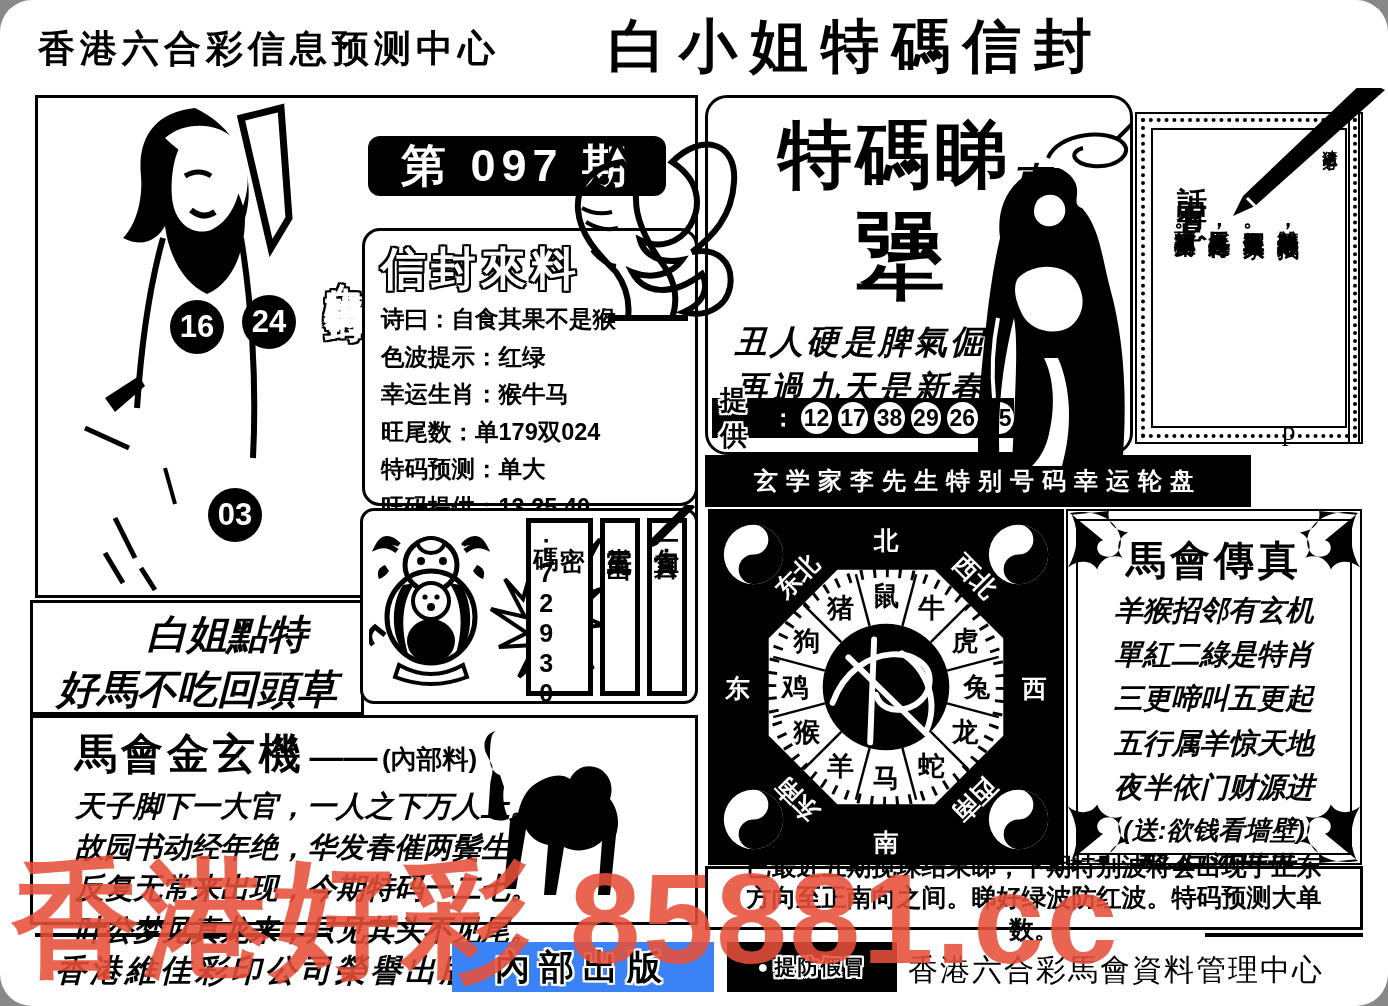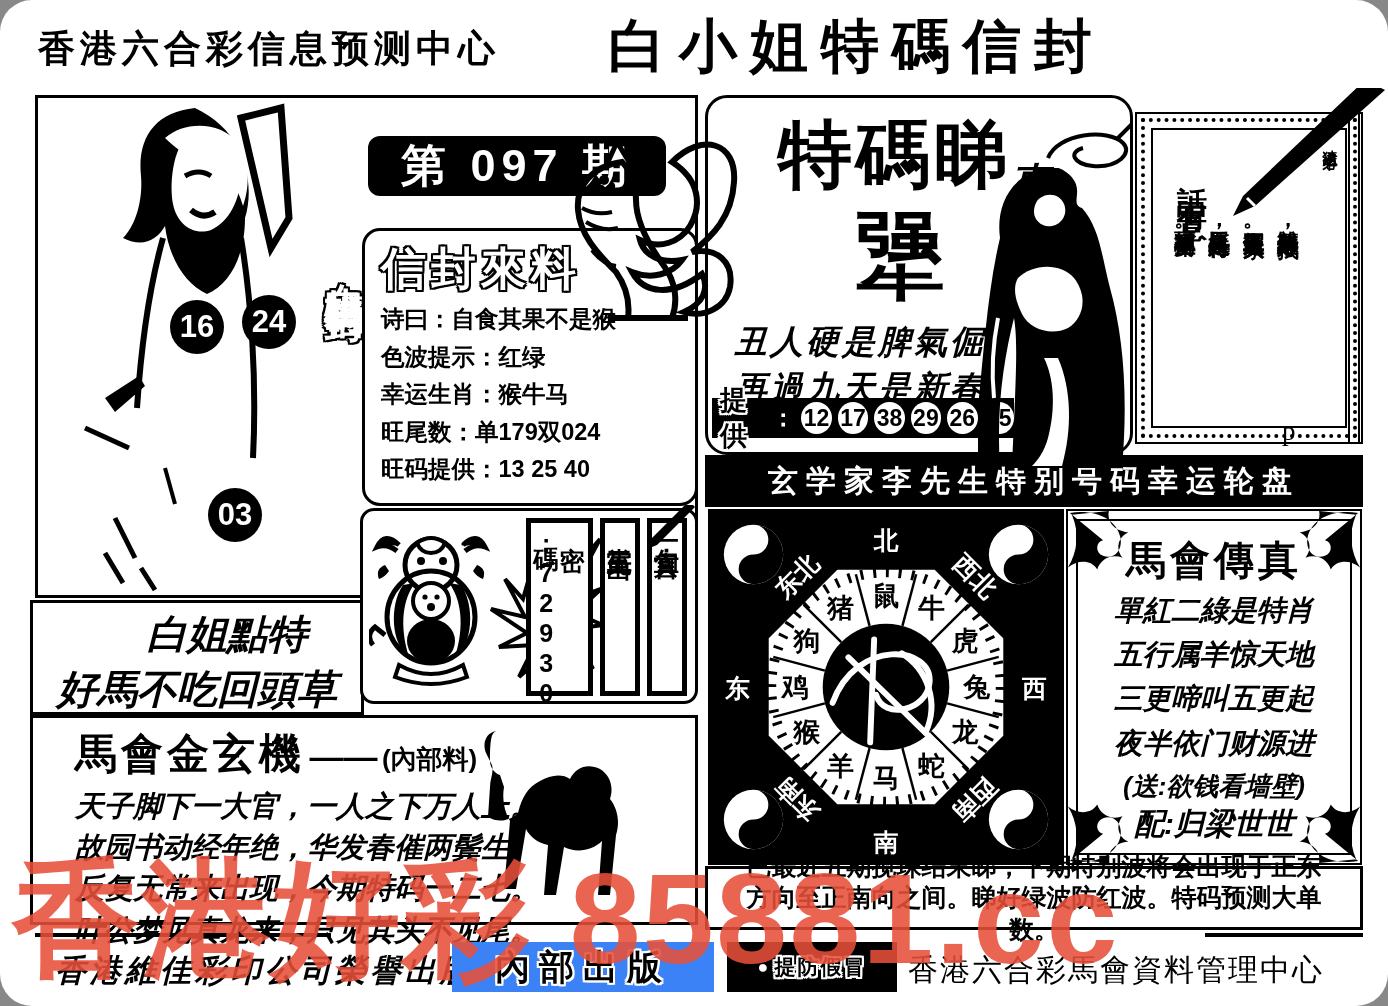--- a/index.html
+++ b/index.html
@@ -73,20 +73,21 @@
     <path d="M56,196 h80" stroke="#000" stroke-width="6"></path>
   </svg>
 
   <div class="abs box" style="left:362px;top:228px;width:336px;height:278px;border-radius:18px;z-index:2;">
     <div class="hollow" style="font-size:45px;font-weight:900;letter-spacing:5px;margin:8px 0 2px 16px;">信封來料</div>
     <div style="margin-left:16px;">
       <div class="envrow"><span>诗曰：</span><span>自食其果不是猴</span></div>
       <div class="envrow"><span>色波提示：</span><span>红绿</span></div>
       <div class="envrow"><span>幸运生肖：</span><span>猴牛马</span></div>
       <div class="envrow"><span>旺尾数：</span><span>单179双024</span></div>
+      <div class="envrow"><span>特码预测：</span><span>单大</span></div>
       <div class="envrow"><span>旺码提供：</span><span>13 25 40</span></div>
     </div>
   </div>
 
   <div class="abs box" style="left:360px;top:508px;width:338px;height:196px;border-radius:14px;z-index:2;">
     <svg class="abs" style="left:6px;top:14px;" width="150" height="172" viewBox="0 0 150 172">
       <path d="M30,20 C18,8 10,10 8,22 C20,18 26,22 30,20 M92,20 C104,8 112,10 114,22 C102,18 96,22 92,20" fill="#000"></path>
       <path d="M30,20 q-14,-14 -22,2 q10,-4 20,4 M94,20 q14,-14 22,2 q-10,-4 -20,4" fill="none" stroke="#000" stroke-width="5"></path>
       <circle cx="62" cy="40" r="26" fill="none" stroke="#000" stroke-width="5"></circle>
       <path d="M48,18 q14,-10 28,0 q-4,10 -14,10 q-10,0 -14,-10" fill="#fff" stroke="#000" stroke-width="4"></path>
@@ -182,22 +183,22 @@
       <div>紅頭生肖不用要。</div>
     </div>
   </div>
   <svg class="abs" style="left:1225px;top:88px;z-index:4;" width="165" height="145" viewBox="0 0 165 145">
     <path d="M160,2 L30,118 l-22,10 10,-20 L140,-8 Z" fill="#000"></path>
     <path d="M30,118 l-8,-8" stroke="#fff" stroke-width="3"></path>
   </svg>
   <div class="abs" style="left:1348px;top:98px;width:8px;height:345px;border-left:2px solid #000;border-right:2px solid #000;"></div>
   <div class="abs" style="left:1282px;top:416px;font-size:27px;font-family:'Liberation Serif','DejaVu Serif',serif;">p</div>
 
-  <div class="abs" style="left:705px;top:455px;width:658px;height:52px;background:#000;color:#fff;display:flex;
-       align-items:center;justify-content:center;font-size:30px;font-weight:bold;letter-spacing:8px;">玄学家李先生特别号码幸运轮盘</div>
+  <div class="abs" style="left:705px;top:455px;width:546px;height:52px;background:#000;color:#fff;display:flex;
+       align-items:center;justify-content:center;font-size:24px;font-weight:bold;letter-spacing:8px;">玄学家李先生特别号码幸运轮盘</div>
 
   <div class="abs" style="left:708px;top:509px;width:356px;height:356px;background:#000;">
     <svg width="356" height="356" viewBox="0 0 360 360">
       <defs>
         <symbol id="taiji" viewBox="0 0 64 64">
           <circle cx="32" cy="32" r="30" fill="#fff"></circle>
           <path d="M32,2 a30,30 0 0 1 0,60 a15,15 0 0 1 0,-30 a15,15 0 0 0 0,-30 Z" fill="#000"></path>
           <circle cx="32" cy="17" r="5.5" fill="#fff"></circle>
           <circle cx="32" cy="47" r="5.5" fill="#000"></circle>
         </symbol>
@@ -265,23 +266,24 @@
     <svg class="abs" style="right:-2px;top:-2px;transform:scaleX(-1);" width="78" height="78" viewBox="0 0 80 80">
       <path d="M4,4 C30,0 52,10 56,30 C58,44 48,52 38,48 C30,45 30,34 38,32 M6,6 C14,24 12,44 2,60 C12,52 26,52 32,62 C36,50 48,46 58,50 C50,40 54,28 64,24 C48,22 42,12 44,2 Z" fill="#000"></path>
     </svg>
     <svg class="abs" style="left:-2px;bottom:-2px;transform:scaleY(-1);" width="78" height="78" viewBox="0 0 80 80">
       <path d="M4,4 C30,0 52,10 56,30 C58,44 48,52 38,48 C30,45 30,34 38,32 M6,6 C14,24 12,44 2,60 C12,52 26,52 32,62 C36,50 48,46 58,50 C50,40 54,28 64,24 C48,22 42,12 44,2 Z" fill="#000"></path>
     </svg>
     <svg class="abs" style="right:-2px;bottom:-2px;transform:scale(-1,-1);" width="78" height="78" viewBox="0 0 80 80">
       <path d="M4,4 C30,0 52,10 56,30 C58,44 48,52 38,48 C30,45 30,34 38,32 M6,6 C14,24 12,44 2,60 C12,52 26,52 32,62 C36,50 48,46 58,50 C50,40 54,28 64,24 C48,22 42,12 44,2 Z" fill="#000"></path>
     </svg>
     <div style="text-align:center;margin-top:22px;font-size:40px;font-weight:900;letter-spacing:4px;">馬會傳真</div>
+    <div class="faxline">羊猴招邻有玄机</div>
     <div class="faxline">單紅二綠是特肖</div>
+    <div class="faxline">三更啼叫五更起</div>
     <div class="faxline">五行属羊惊天地</div>
-    <div class="faxline">三更啼叫五更起</div>
     <div class="faxline">夜半依门财源进</div>
     <div style="text-align:center;font-size:26px;font-weight:bold;font-style:italic;margin-top:4px;">(送:欲钱看墙壁)</div>
     <div style="text-align:center;font-size:30px;font-weight:900;font-style:italic;">配:归梁世世</div>
   </div>
 
   <div class="abs box" style="left:705px;top:866px;width:658px;height:64px;display:flex;align-items:center;">
     <div style="font-size:25px;font-weight:bold;line-height:1.25;padding:0 30px;text-align:center;">已最近五期搅珠结果睇，下期特别波将会出现于正东方向至正南向之间。睇好绿波防红波。特码预测大单数。</div>
   </div>
 
   <div class="abs hline" style="left:35px;top:933px;width:296px;"></div>

